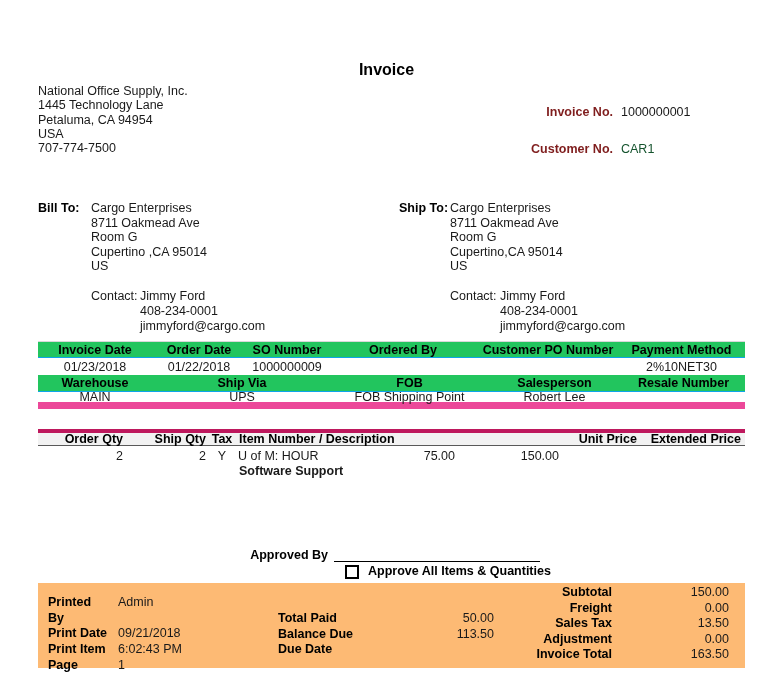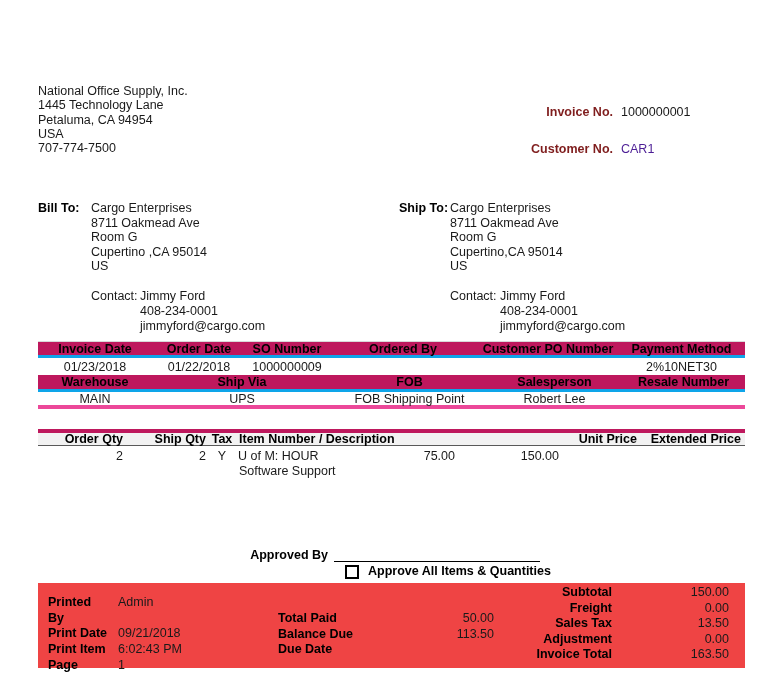--- a/index.html
+++ b/index.html
@@ -10,85 +10,86 @@
   .title { position:absolute; top:61px; left:16px; width:741px; text-align:center;
            font-weight:bold; font-size:16px; color:#000; }
 
   .company { position:absolute; left:38px; top:84px; line-height:14.3px; }
 
   .hdr-label { position:absolute; width:133px; text-align:right; font-weight:bold; color:#7f1d1d; left:480px; }
   .inv-no-label { top:105px; }
   .cust-no-label { top:142px; }
   .hdr-value { position:absolute; left:621px; }
   .inv-no-value { top:105px; }
-  .cust-no-value { top:142px; color:#4c1d95; cursor:pointer; }
+  .cust-no-value { top:142px; color:#14532d; cursor:pointer; }
 
   .party-label { position:absolute; top:201px; font-weight:bold; color:#000000; }
   .billto-label { left:38px; }
   .shipto-label { left:399px; }
   .party-lines { position:absolute; top:201px; line-height:14.5px; }
   .billto-lines { left:91px; }
   .shipto-lines { left:450px; }
   .contact-label { position:absolute; top:289px; }
   .billto-contact-label { left:91px; }
   .shipto-contact-label { left:450px; }
   .contact-lines { position:absolute; top:289px; line-height:15px; }
   .billto-contact-lines { left:140px; }
   .shipto-contact-lines { left:500px; }
 
   .meta { position:absolute; left:38px; top:341px; width:707px; }
   .meta-row { display:flex; height:17px; align-items:center; }
   .meta-row > div { text-align:center; }
-  .meta-head { background:#be185d; font-weight:bold; color:#000; border-bottom:3px solid #0ea5e9; }
+  .meta-head { background:#22c55e; font-weight:bold; color:#000; border-bottom:1px solid #0ea5e9; }
   .bt-light { border-top:1px solid #d9d9d9; }
-  .bb-light { border-bottom:4px solid #ec4899; }
+  .bb-light { border-bottom:7px solid #ec4899; }
   .w114{width:114px} .w94{width:94px} .w82{width:82px} .w150{width:150px}
   .w140{width:140px} .w127{width:127px} .w180{width:180px} .w155{width:155px}
   .w135{width:135px} .w123{width:123px}
 
   .items { position:absolute; left:38px; top:429px; width:707px; }
   .items-head { display:flex; height:17px; align-items:center; background:#f2f2f2;
                 font-weight:bold; color:#000; border-top:4px solid #be185d;
                 border-bottom:1px solid #595959; }
   .item-row { display:flex; margin-top:3px; }
   .c-r { text-align:right; }
   .c-c { text-align:center; }
   .iw1{width:85px} .iw2{width:83px} .iw3{width:32px} .iw4{width:302px; padding-left:1px}
   .iw5{width:101px; padding-right:4px} .iw6{width:104px; padding-right:4px}
   .rw4{width:182px; padding-left:1px} .rw5{width:120px}
   .link { color:#3333cc; cursor:pointer; }
-  .item-desc2 { margin-top:1px; padding-left:201px; }
+  .item-desc2 { margin-top:1px; padding-left:201px;font-weight:bold; }
 
   .approved-label { position:absolute; left:240px; top:548px; width:88px; text-align:right;
                     font-weight:bold; color:#000; }
   .approved-line { position:absolute; left:334px; top:561px; width:206px; height:0;
                    border-bottom:1px solid #000; }
   .approve-checkbox { position:absolute; left:345px; top:565px; width:14px; height:14px;
                       border:2px solid #000; background:#fff; cursor:pointer; }
   .approve-text { position:absolute; left:368px; top:564px; font-weight:bold; color:#000; }
 
-  .footer { position:absolute; left:38px; top:583px; width:707px; height:85px; background:#ef4444; }
+  .footer { position:absolute; left:38px; top:583px; width:707px; height:85px; background:#fdba74; }
   .print-block { position:absolute; left:10px; top:12px; }
   .print-row { display:flex; line-height:15.7px; }
   .pl { width:60px; font-weight:bold; color:#000; }
   .pv { margin-left:10px; }
   .payment-block { position:absolute; left:240px; top:28px; }
   .pay-row { display:flex; line-height:15.7px; }
   .pyl { width:100px; font-weight:bold; color:#000; }
   .pyv { width:116px; text-align:right; }
   .totals-block { position:absolute; left:460px; top:2px; }
   .tot-row { display:flex; line-height:15.5px; }
   .ttl { width:114px; text-align:right; font-weight:bold; color:#000; }
   .ttv { width:117px; text-align:right; }
 </style>
 </head>
 <body>
 
 <div class="page">
 
+  <div class="title">Invoice</div>
 
   <div class="company">
     <div>National Office Supply, Inc.</div>
     <div>1445 Technology Lane</div>
     <div>Petaluma, CA 94954</div>
     <div>USA</div>
     <div>707-774-7500</div>
   </div>
 
   <div class="hdr-label inv-no-label">Invoice No.</div>

